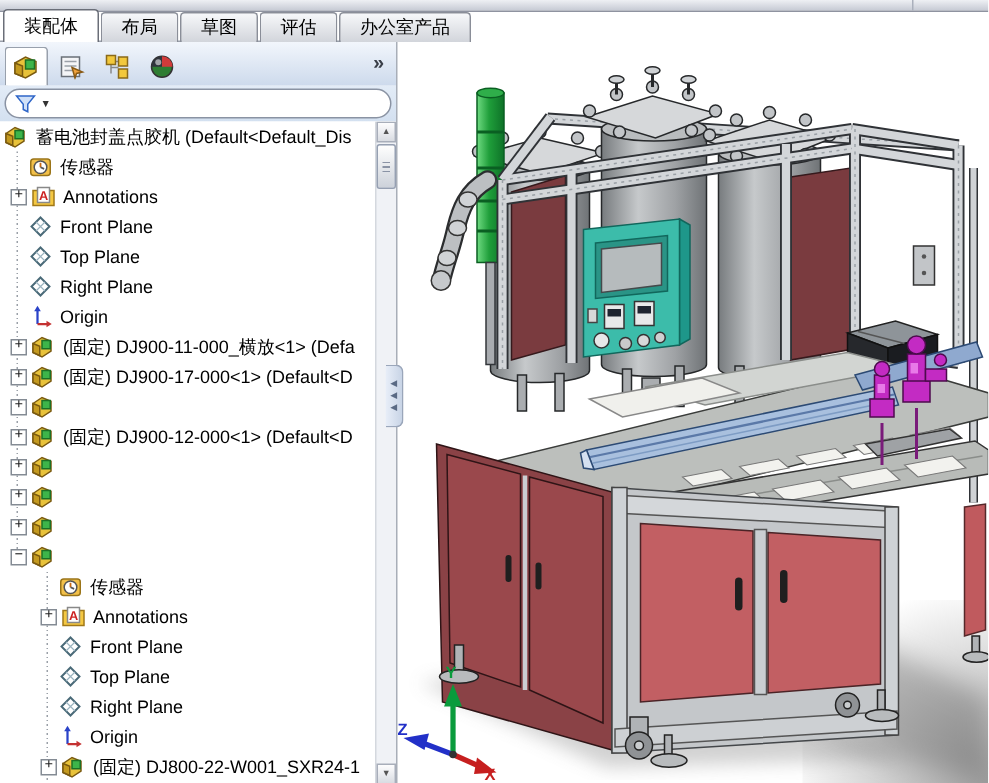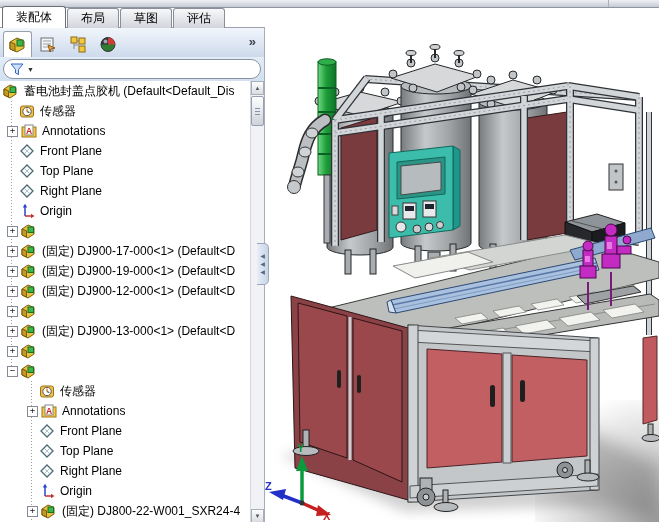--- a/index.html
+++ b/index.html
@@ -360,20 +360,21 @@
 
   <div id="topbar">
       <div class="seg"></div>
     </div>
 
   <div id="cm-tabs">
       <div class="cm-tab active">装配体</div>
       <div class="cm-tab">布局</div>
       <div class="cm-tab">草图</div>
       <div class="cm-tab">评估</div>
+      <div class="cm-tab">办公室产品</div>
     </div>
 
   <div id="left-panel">
     <div id="panel-header">
       <div class="ph-tab active">
         <svg width="19" height="17" viewBox="0 0 19 17">
           <path d="M2 6 L9 2 L16 5 L16 12 L9 16 L2 13 Z" fill="#e8c23a" stroke="#7a5a10"></path>
           <rect x="9" y="4" width="6" height="6" fill="#3db54a" stroke="#1c7026"></rect>
           <path d="M2 6 L7 8 L7 15 L2 13 Z" fill="#c49a20" stroke="#7a5a10"></path>
         </svg>
@@ -480,38 +481,38 @@
               </svg></span>
             <span class="tlabel">Origin</span>
           </div>
           <div class="trow d1">
             <span class="expander">+</span>
             <span class="ticon"><svg width="16" height="16" viewBox="0 0 16 16">
                 <path d="M1 6 L7 2 L13 4.5 L13 11 L7 15 L1 12 Z" fill="#e8c23a" stroke="#7a5a10"></path>
                 <rect x="7" y="4" width="5.5" height="5.5" fill="#3db54a" stroke="#1c7026"></rect>
                 <path d="M1 6 L5.5 7.8 L5.5 14 L1 12 Z" fill="#c49a20" stroke="#7a5a10"></path>
               </svg></span>
+            <span class="tlabel">(固定) DJ900-11-000_横放&lt;1&gt; (Defa</span>
           </div>
           <div class="trow d1">
             <span class="expander">+</span>
             <span class="ticon"><svg width="16" height="16" viewBox="0 0 16 16">
                 <path d="M1 6 L7 2 L13 4.5 L13 11 L7 15 L1 12 Z" fill="#e8c23a" stroke="#7a5a10"></path>
                 <rect x="7" y="4" width="5.5" height="5.5" fill="#3db54a" stroke="#1c7026"></rect>
                 <path d="M1 6 L5.5 7.8 L5.5 14 L1 12 Z" fill="#c49a20" stroke="#7a5a10"></path>
               </svg></span>
             <span class="tlabel">(固定) DJ900-17-000&lt;1&gt; (Default&lt;D</span>
           </div>
           <div class="trow d1">
             <span class="expander">+</span>
             <span class="ticon"><svg width="16" height="16" viewBox="0 0 16 16">
                 <path d="M1 6 L7 2 L13 4.5 L13 11 L7 15 L1 12 Z" fill="#e8c23a" stroke="#7a5a10"></path>
                 <rect x="7" y="4" width="5.5" height="5.5" fill="#3db54a" stroke="#1c7026"></rect>
                 <path d="M1 6 L5.5 7.8 L5.5 14 L1 12 Z" fill="#c49a20" stroke="#7a5a10"></path>
               </svg></span>
-            <span class="tlabel">(固定) DJ900-19-000&lt;1&gt; (Default&lt;D</span>
           </div>
           <div class="trow d1">
             <span class="expander">+</span>
             <span class="ticon"><svg width="16" height="16" viewBox="0 0 16 16">
                 <path d="M1 6 L7 2 L13 4.5 L13 11 L7 15 L1 12 Z" fill="#e8c23a" stroke="#7a5a10"></path>
                 <rect x="7" y="4" width="5.5" height="5.5" fill="#3db54a" stroke="#1c7026"></rect>
                 <path d="M1 6 L5.5 7.8 L5.5 14 L1 12 Z" fill="#c49a20" stroke="#7a5a10"></path>
               </svg></span>
             <span class="tlabel">(固定) DJ900-12-000&lt;1&gt; (Default&lt;D</span>
           </div>
@@ -523,21 +524,20 @@
                 <path d="M1 6 L5.5 7.8 L5.5 14 L1 12 Z" fill="#c49a20" stroke="#7a5a10"></path>
               </svg></span>
           </div>
           <div class="trow d1">
             <span class="expander">+</span>
             <span class="ticon"><svg width="16" height="16" viewBox="0 0 16 16">
                 <path d="M1 6 L7 2 L13 4.5 L13 11 L7 15 L1 12 Z" fill="#e8c23a" stroke="#7a5a10"></path>
                 <rect x="7" y="4" width="5.5" height="5.5" fill="#3db54a" stroke="#1c7026"></rect>
                 <path d="M1 6 L5.5 7.8 L5.5 14 L1 12 Z" fill="#c49a20" stroke="#7a5a10"></path>
               </svg></span>
-            <span class="tlabel">(固定) DJ900-13-000&lt;1&gt; (Default&lt;D</span>
           </div>
           <div class="trow d1">
             <span class="expander">+</span>
             <span class="ticon"><svg width="16" height="16" viewBox="0 0 16 16">
                 <path d="M1 6 L7 2 L13 4.5 L13 11 L7 15 L1 12 Z" fill="#e8c23a" stroke="#7a5a10"></path>
                 <rect x="7" y="4" width="5.5" height="5.5" fill="#3db54a" stroke="#1c7026"></rect>
                 <path d="M1 6 L5.5 7.8 L5.5 14 L1 12 Z" fill="#c49a20" stroke="#7a5a10"></path>
               </svg></span>
           </div>
           <div class="trow d1">
@@ -601,21 +601,21 @@
               </svg></span>
             <span class="tlabel">Origin</span>
           </div>
           <div class="trow d2">
             <span class="expander">+</span>
             <span class="ticon"><svg width="16" height="16" viewBox="0 0 16 16">
                 <path d="M1 6 L7 2 L13 4.5 L13 11 L7 15 L1 12 Z" fill="#e8c23a" stroke="#7a5a10"></path>
                 <rect x="7" y="4" width="5.5" height="5.5" fill="#3db54a" stroke="#1c7026"></rect>
                 <path d="M1 6 L5.5 7.8 L5.5 14 L1 12 Z" fill="#c49a20" stroke="#7a5a10"></path>
               </svg></span>
-            <span class="tlabel">(固定) DJ800-22-W001_SXR24-4</span>
+            <span class="tlabel">(固定) DJ800-22-W001_SXR24-1</span>
           </div>
           <div class="trow d2"></div>
         </div>
       <div id="tree-scroll">
         <div class="sbtn" id="sb-up">▲</div>
         <div id="sb-thumb"></div>
         <div class="sbtn" id="sb-down">▼</div>
       </div>
     </div>
   </div>

